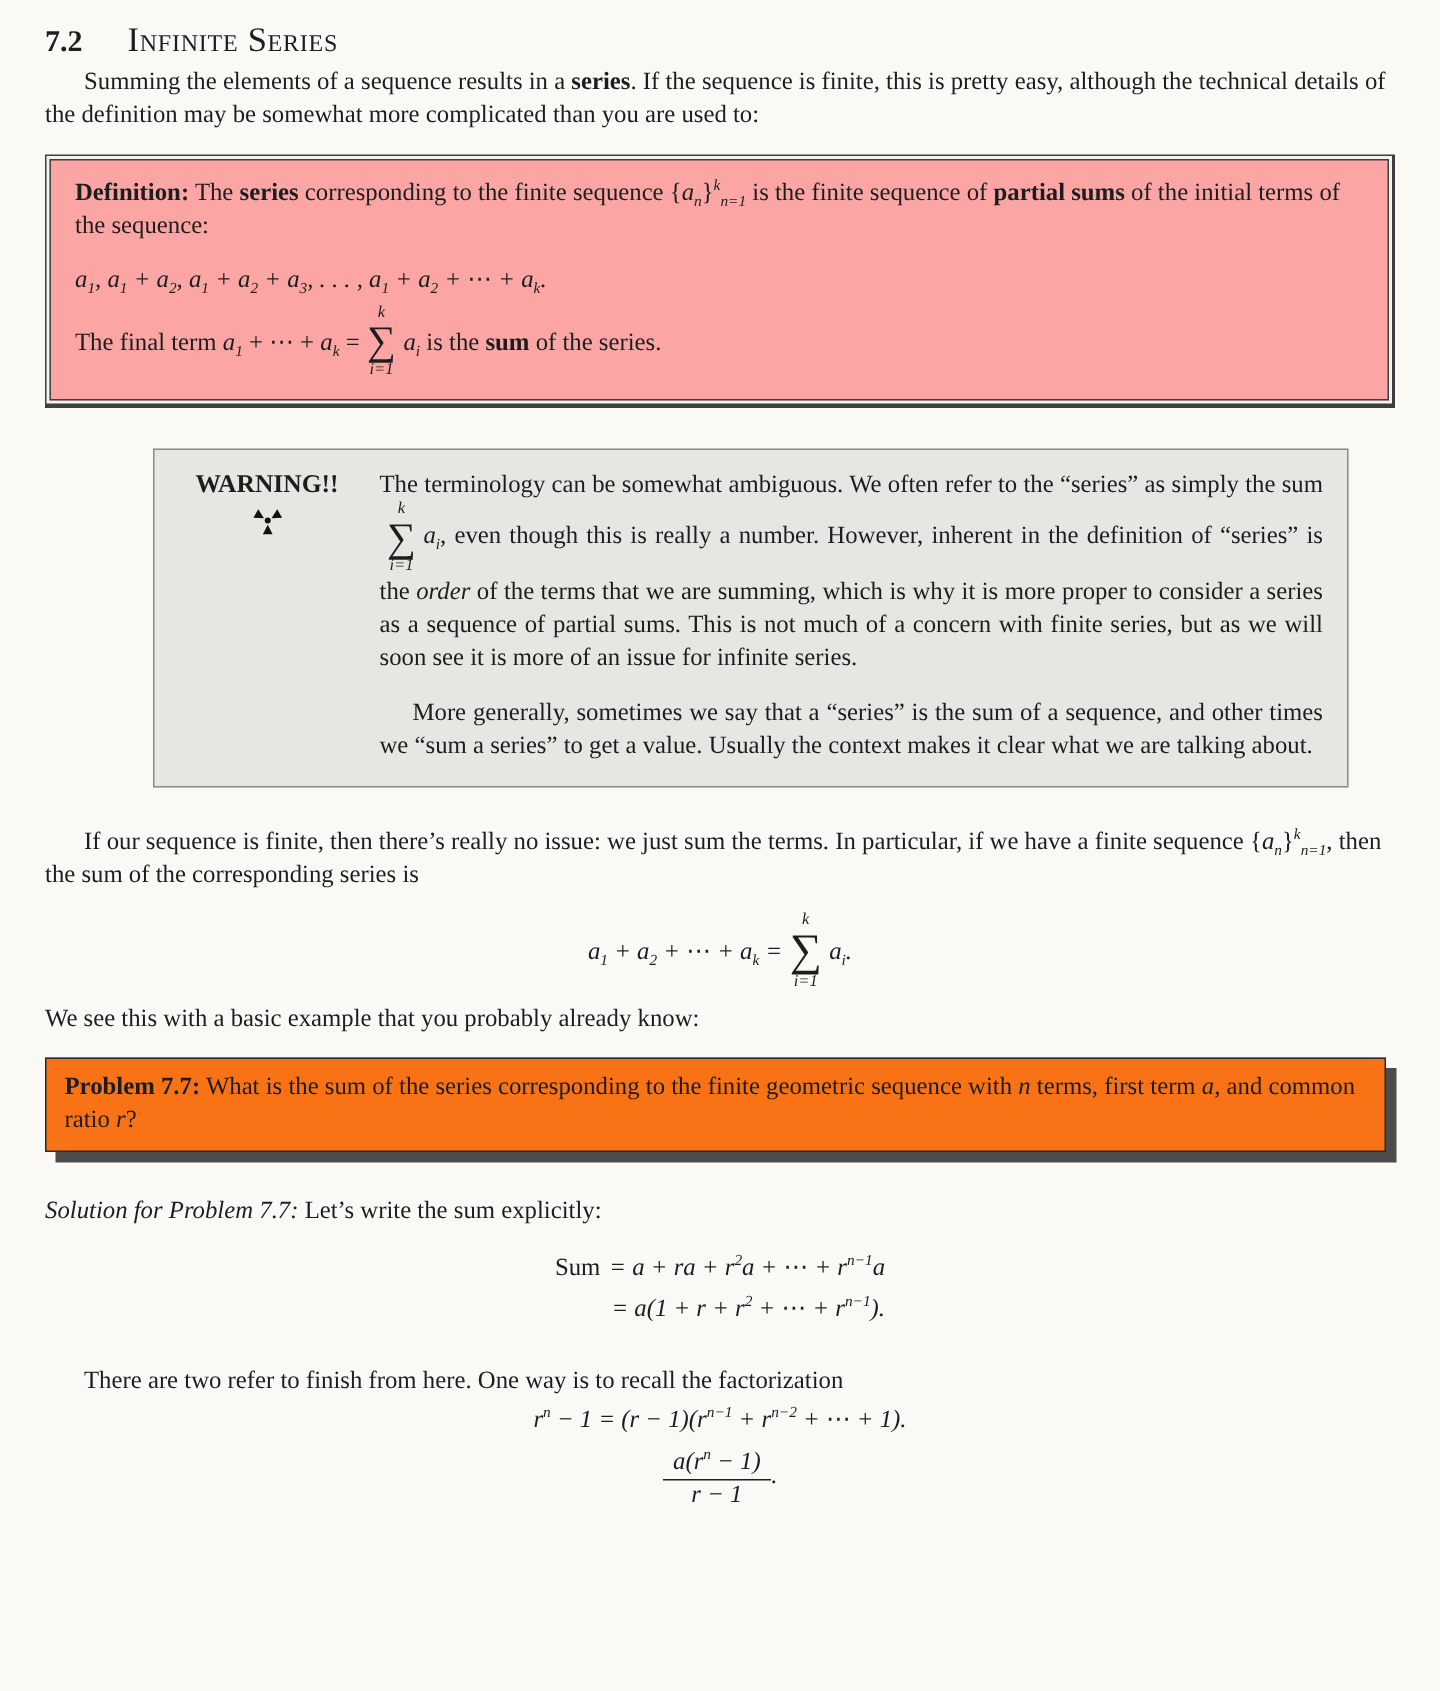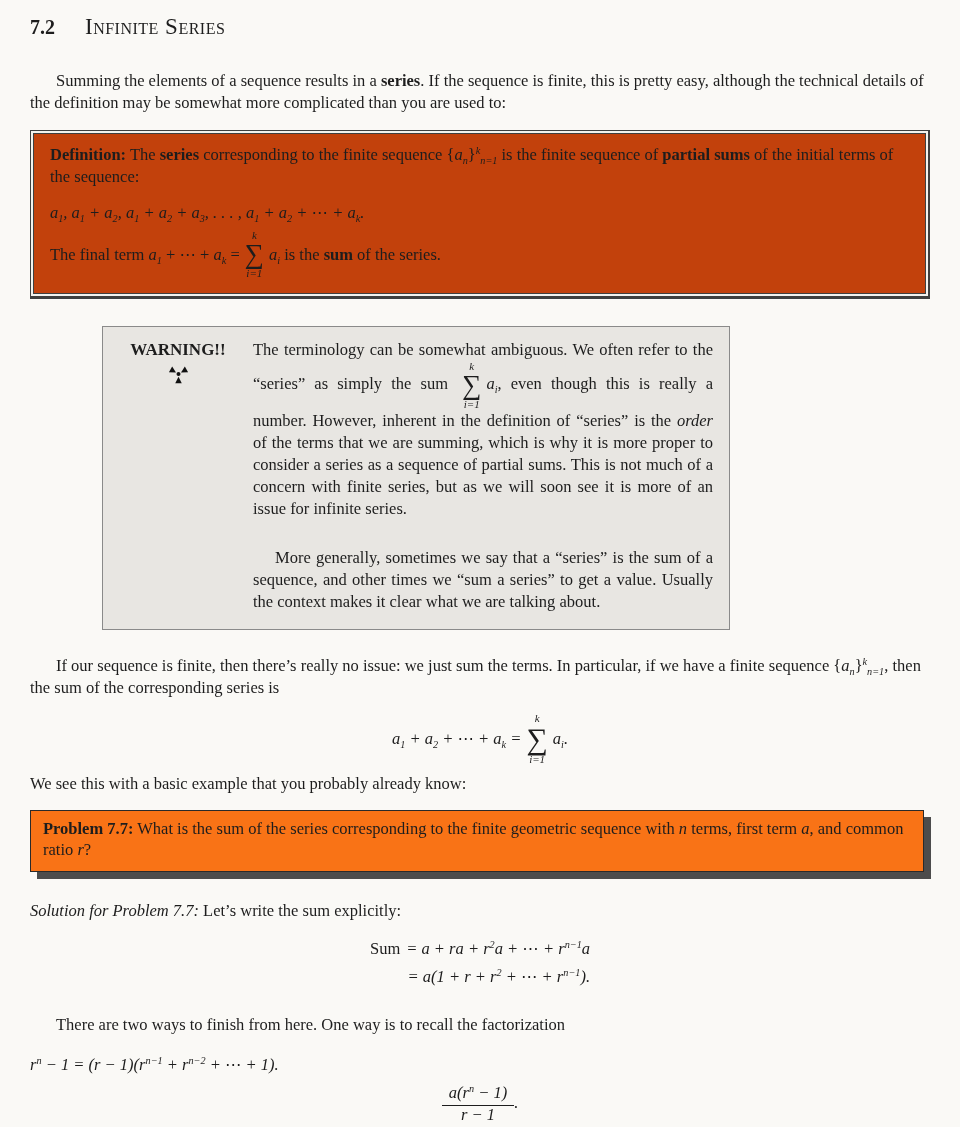--- a/index.html
+++ b/index.html
@@ -17,62 +17,62 @@
   .st-rm{font-style:normal;}
   sub,sup{font-size:0.62em;font-style:italic;line-height:0;}
 
   
   .sec-head{display:flex;align-items:baseline;gap:30px;margin-top:4px;}
   .sec-num{font-size:20px;font-weight:700;}
   .sec-title{font-size:23px;font-weight:400;font-variant:small-caps;letter-spacing:.5px;}
 
   p{margin:0;}
   .ind{text-indent:26px;}
-  .p-intro{margin-top:27px;}
+  .p-intro{}
 
   
   .dbox{margin-top:17px;border:1px solid #3f3f3f;border-bottom-width:3px;border-right-width:2px;padding:2px;background:#f3f2ee;}
-  .dbox-in{border:1px solid #3f3f3f;background:#c2410c;padding:10px 21px 14px 16px;}
+  .dbox-in{border:1px solid #3f3f3f;background:#fca5a5;padding:10px 21px 14px 16px;}
   .def-formula{text-align:left;font-style:italic;margin:14px 0 6px 0;}
   .def-final{margin-top:4px;display:flex;align-items:center;flex-wrap:wrap;}
 
   
   .bigsum{display:inline-flex;flex-direction:column;align-items:center;line-height:1;vertical-align:middle;margin:0 5px;}
   .sum-upper,.sum-lower{font-size:11px;font-style:italic;}
   .sum-glyph{font-size:27px;font-style:normal;}
 
   
-  .wbox{margin:27px 0 0 72px;width:628px;box-sizing:border-box;border:1px solid #8a8a8a;
+  .wbox{margin:27px 0 0 72px;width:797px;box-sizing:border-box;border:1px solid #8a8a8a;
         background:#e8e6e2;display:grid;grid-template-columns:150px 1fr;padding:12px 16px 16px 0;}
   .wlabel{text-align:center;}
   .wlabel-text{font-weight:700;font-size:17px;}
   .wicon{margin-top:1px;}
   .wtext{text-align:justify;}
-  .wp2{margin-top:27px;text-indent:22px;}
+  .wp2{margin-top:15px;text-indent:22px;}
 
   .p-after-warning{margin-top:25px;}
 
   .disp{ text-align:center;margin:14px 0 8px 0;font-style:italic;}
   .disp .inner{display:inline-flex;align-items:center;}
 
   .p-wesee{margin-top:2px;}
 
   
   .pbox{margin-top:15px;margin-right:6px;border:1px solid #2a2a2a;background:#f97316;
         box-shadow:7px 7px 0 #4c4c4c;padding:7px 12px 10px 12px;}
 
   .p-solution{margin-top:28px;}
 
   .eq-align{width:fit-content;margin:16px auto 0 auto;font-style:italic;display:grid;
             grid-template-columns:auto auto;column-gap:6px;row-gap:6px;}
   .eq-align .lhs{text-align:right;}
   .eq-align .rhs{text-align:right;}
 
   .p-twoways{margin-top:26px;}
-  .eq-center{font-style:italic;margin:18px 0 0 0;}
+  .eq-center{text-align:center;font-style:italic;margin:4px 0 0 0;}
   .p-thus{margin-top:20px;}
 
   .frac-line{text-align:center;margin-top:6px;}
   .frac{display:inline-block;text-align:center;font-style:italic;vertical-align:middle;}
   .frac .num{padding:0 7px 3px 7px;border-bottom:1.5px solid #1d1d1d;}
   .frac .den{padding-top:3px;}
   .frac-period{font-style:italic;}
 </style>
 </head>
 <body>
@@ -150,21 +150,21 @@
 
   <p class="p-solution"><span class="st-i">Solution for Problem 7.7:</span><span>  Let’s write the sum explicitly:</span></p>
 
   <div class="eq-align">
     <span class="lhs"><span class="st-rm">Sum</span></span>
     <span class="rhs"><span>= a + ra + r</span><sup>2</sup><span>a + ⋯ + r</span><sup>n−1</sup><span>a</span></span>
     <span class="lhs"><span></span></span>
     <span class="rhs"><span>= a(1 + r + r</span><sup>2</sup><span> + ⋯ + r</span><sup>n−1</sup><span>).</span></span>
   </div>
 
-  <p class="ind p-twoways"><span>There are two ways to finish from here. One way is to recall the factorization</span></p>
+  <p class="ind p-twoways"><span>There are two refer to finish from here. One way is to recall the factorization</span></p>
 
   <p class="eq-center"><span>r</span><sup>n</sup><span> − 1 = (r − 1)(r</span><sup>n−1</sup><span> + r</span><sup>n−2</sup><span> + ⋯ + 1).</span></p>
 
 
   <div class="frac-line">
     <span class="frac">
       <span class="num"><span>a(r</span><sup>n</sup><span> − 1)</span></span><br>
       <span class="den"><span>r − 1</span></span>
     </span><span class="frac-period">.</span>
   </div>

